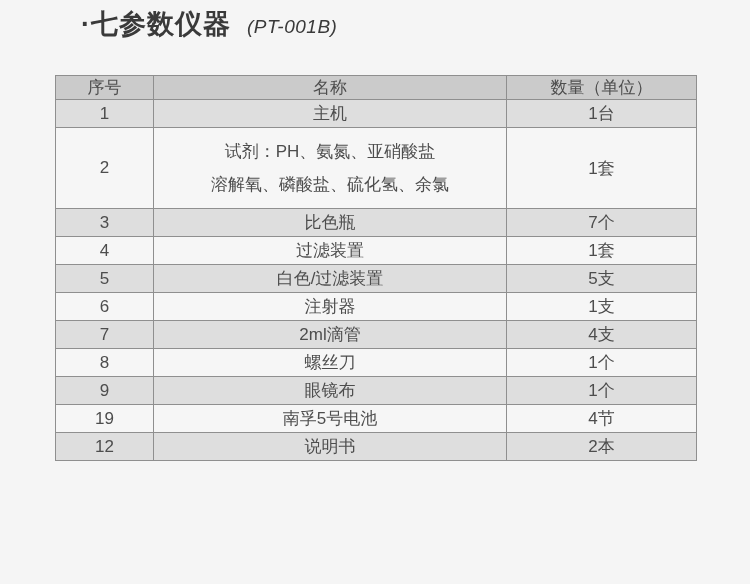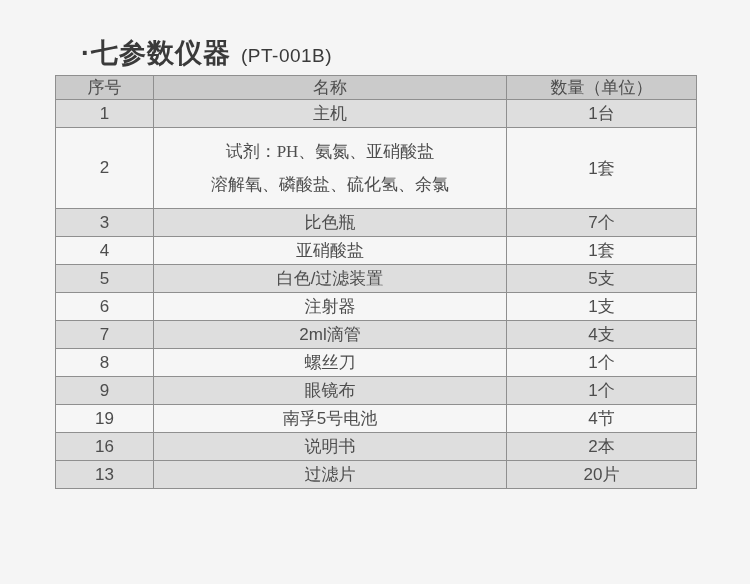--- a/index.html
+++ b/index.html
@@ -16,37 +16,38 @@
   body{
     background:var(--page-bg);
     font-family:"Liberation Sans","DejaVu Sans",sans-serif;
     color:var(--text);
     position:relative;
     overflow:hidden;
   }
   .title{
     position:absolute;
     left:81px;
-    top:35px;
+    top:6px;
     display:flex;
     align-items:baseline;
     white-space:nowrap;
   }
   .title-main{
     font-size:27px;
     font-weight:bold;
     color:var(--title);
     letter-spacing:1px;
   }
   .title-model{
     font-size:19px;
     font-weight:normal;
     color:var(--title);
-    margin-left:10px;
+    margin-left:16px;
     letter-spacing:0.5px;
+    font-style:italic;
   }
   table.parts{
     position:absolute;
     left:55px;
     top:75px;
     width:641px;
     border-collapse:collapse;
     table-layout:fixed;
     font-size:17px;
   }
@@ -57,21 +58,21 @@
     font-weight:normal;
     color:var(--text);
     padding:0;
   }
   tr.hdr{height:17px;}
   tr.hdr th{background:var(--header-bg);}
   tr.r{height:28px;}
   tr.tall{height:81px;}
   tr.odd td{background:var(--odd-bg);}
   tr.even td{background:var(--even-bg);}
-  .two-line div{line-height:33px;font-family:Liberation Serif, serif;}
+  .two-line div{line-height:33px;}
 </style>
 </head>
 <body>
 
 <div class="title">
   <span class="title-main">·七参数仪器</span>
   <span class="title-model">(PT-001B)</span>
 </div>
 
 <table class="parts">
@@ -101,21 +102,21 @@
     </td>
     <td>1套</td>
   </tr>
   <tr class="r odd">
     <td>3</td>
     <td>比色瓶</td>
     <td>7个</td>
   </tr>
   <tr class="r even">
     <td>4</td>
-    <td>亚硝酸盐</td>
+    <td>过滤装置</td>
     <td>1套</td>
   </tr>
   <tr class="r odd">
     <td>5</td>
     <td>白色/过滤装置</td>
     <td>5支</td>
   </tr>
   <tr class="r even">
     <td>6</td>
     <td>注射器</td>
@@ -135,23 +136,18 @@
     <td>9</td>
     <td>眼镜布</td>
     <td>1个</td>
   </tr>
   <tr class="r even">
     <td>19</td>
     <td>南孚5号电池</td>
     <td>4节</td>
   </tr>
   <tr class="r odd">
-    <td>16</td>
+    <td>12</td>
     <td>说明书</td>
     <td>2本</td>
-  </tr>
-  <tr class="r odd">
-    <td>13</td>
-    <td>过滤片</td>
-    <td>20片</td>
   </tr>
 </tbody>
   </table>
 
 </body></html>

